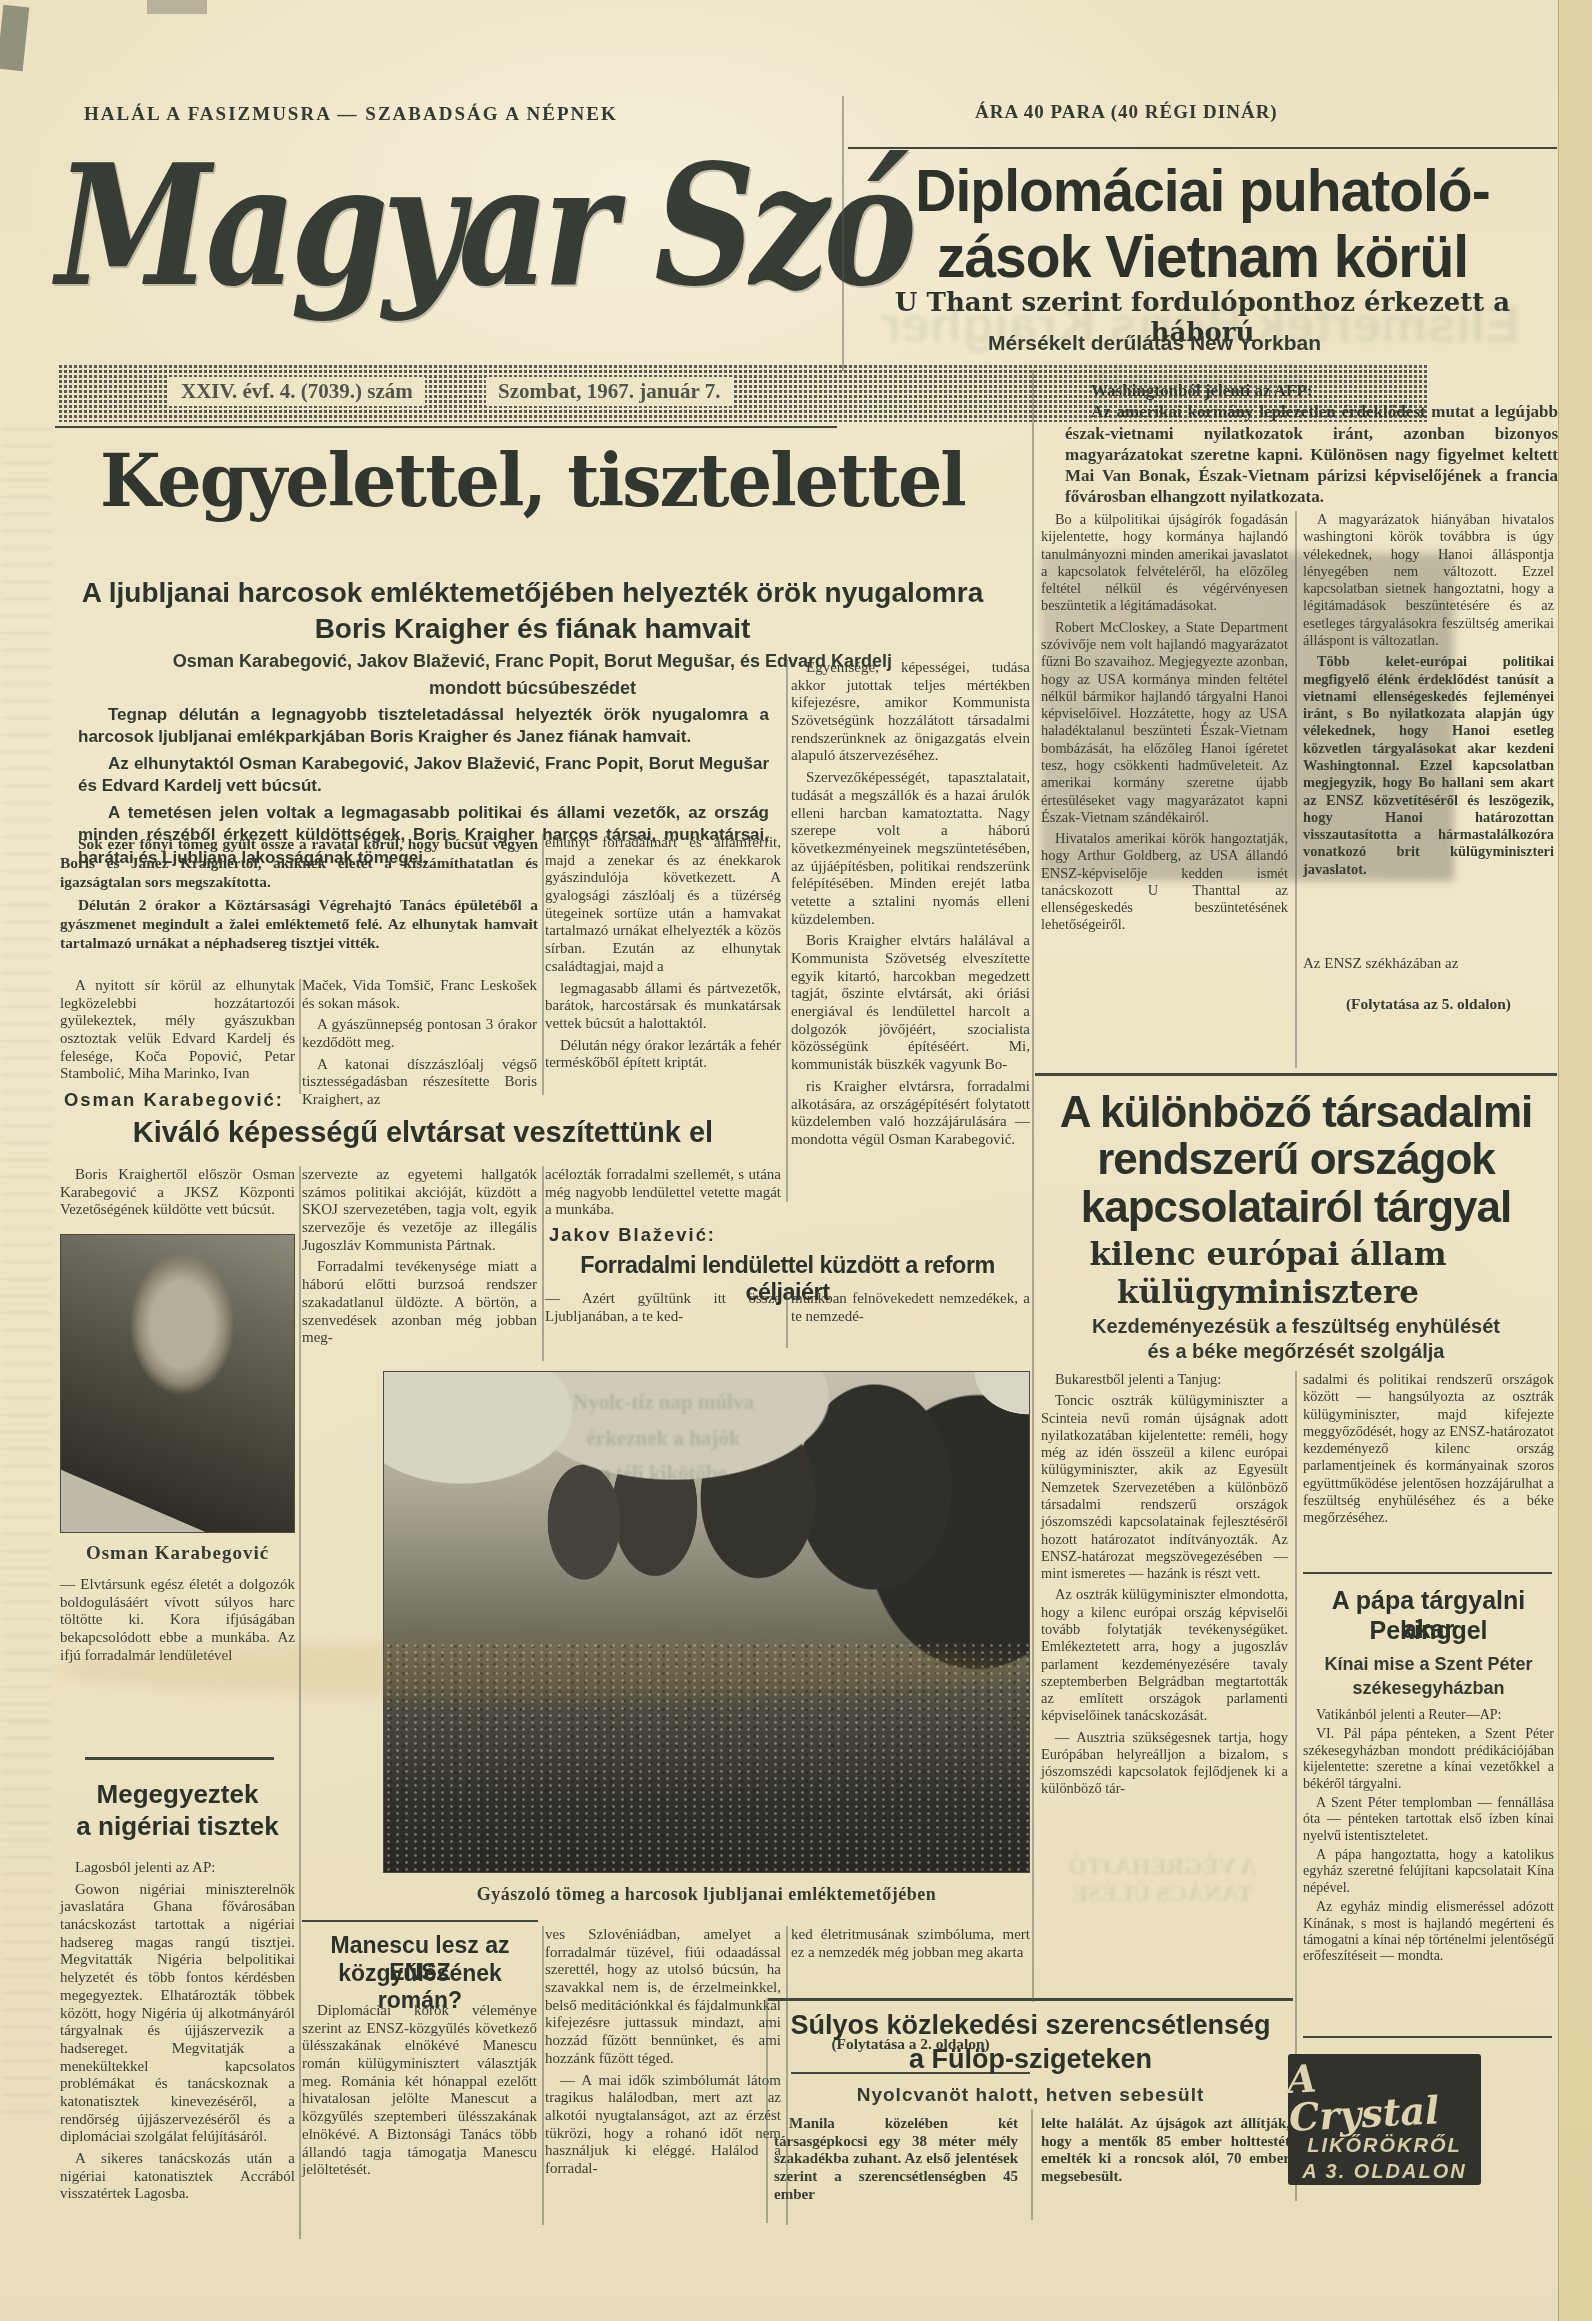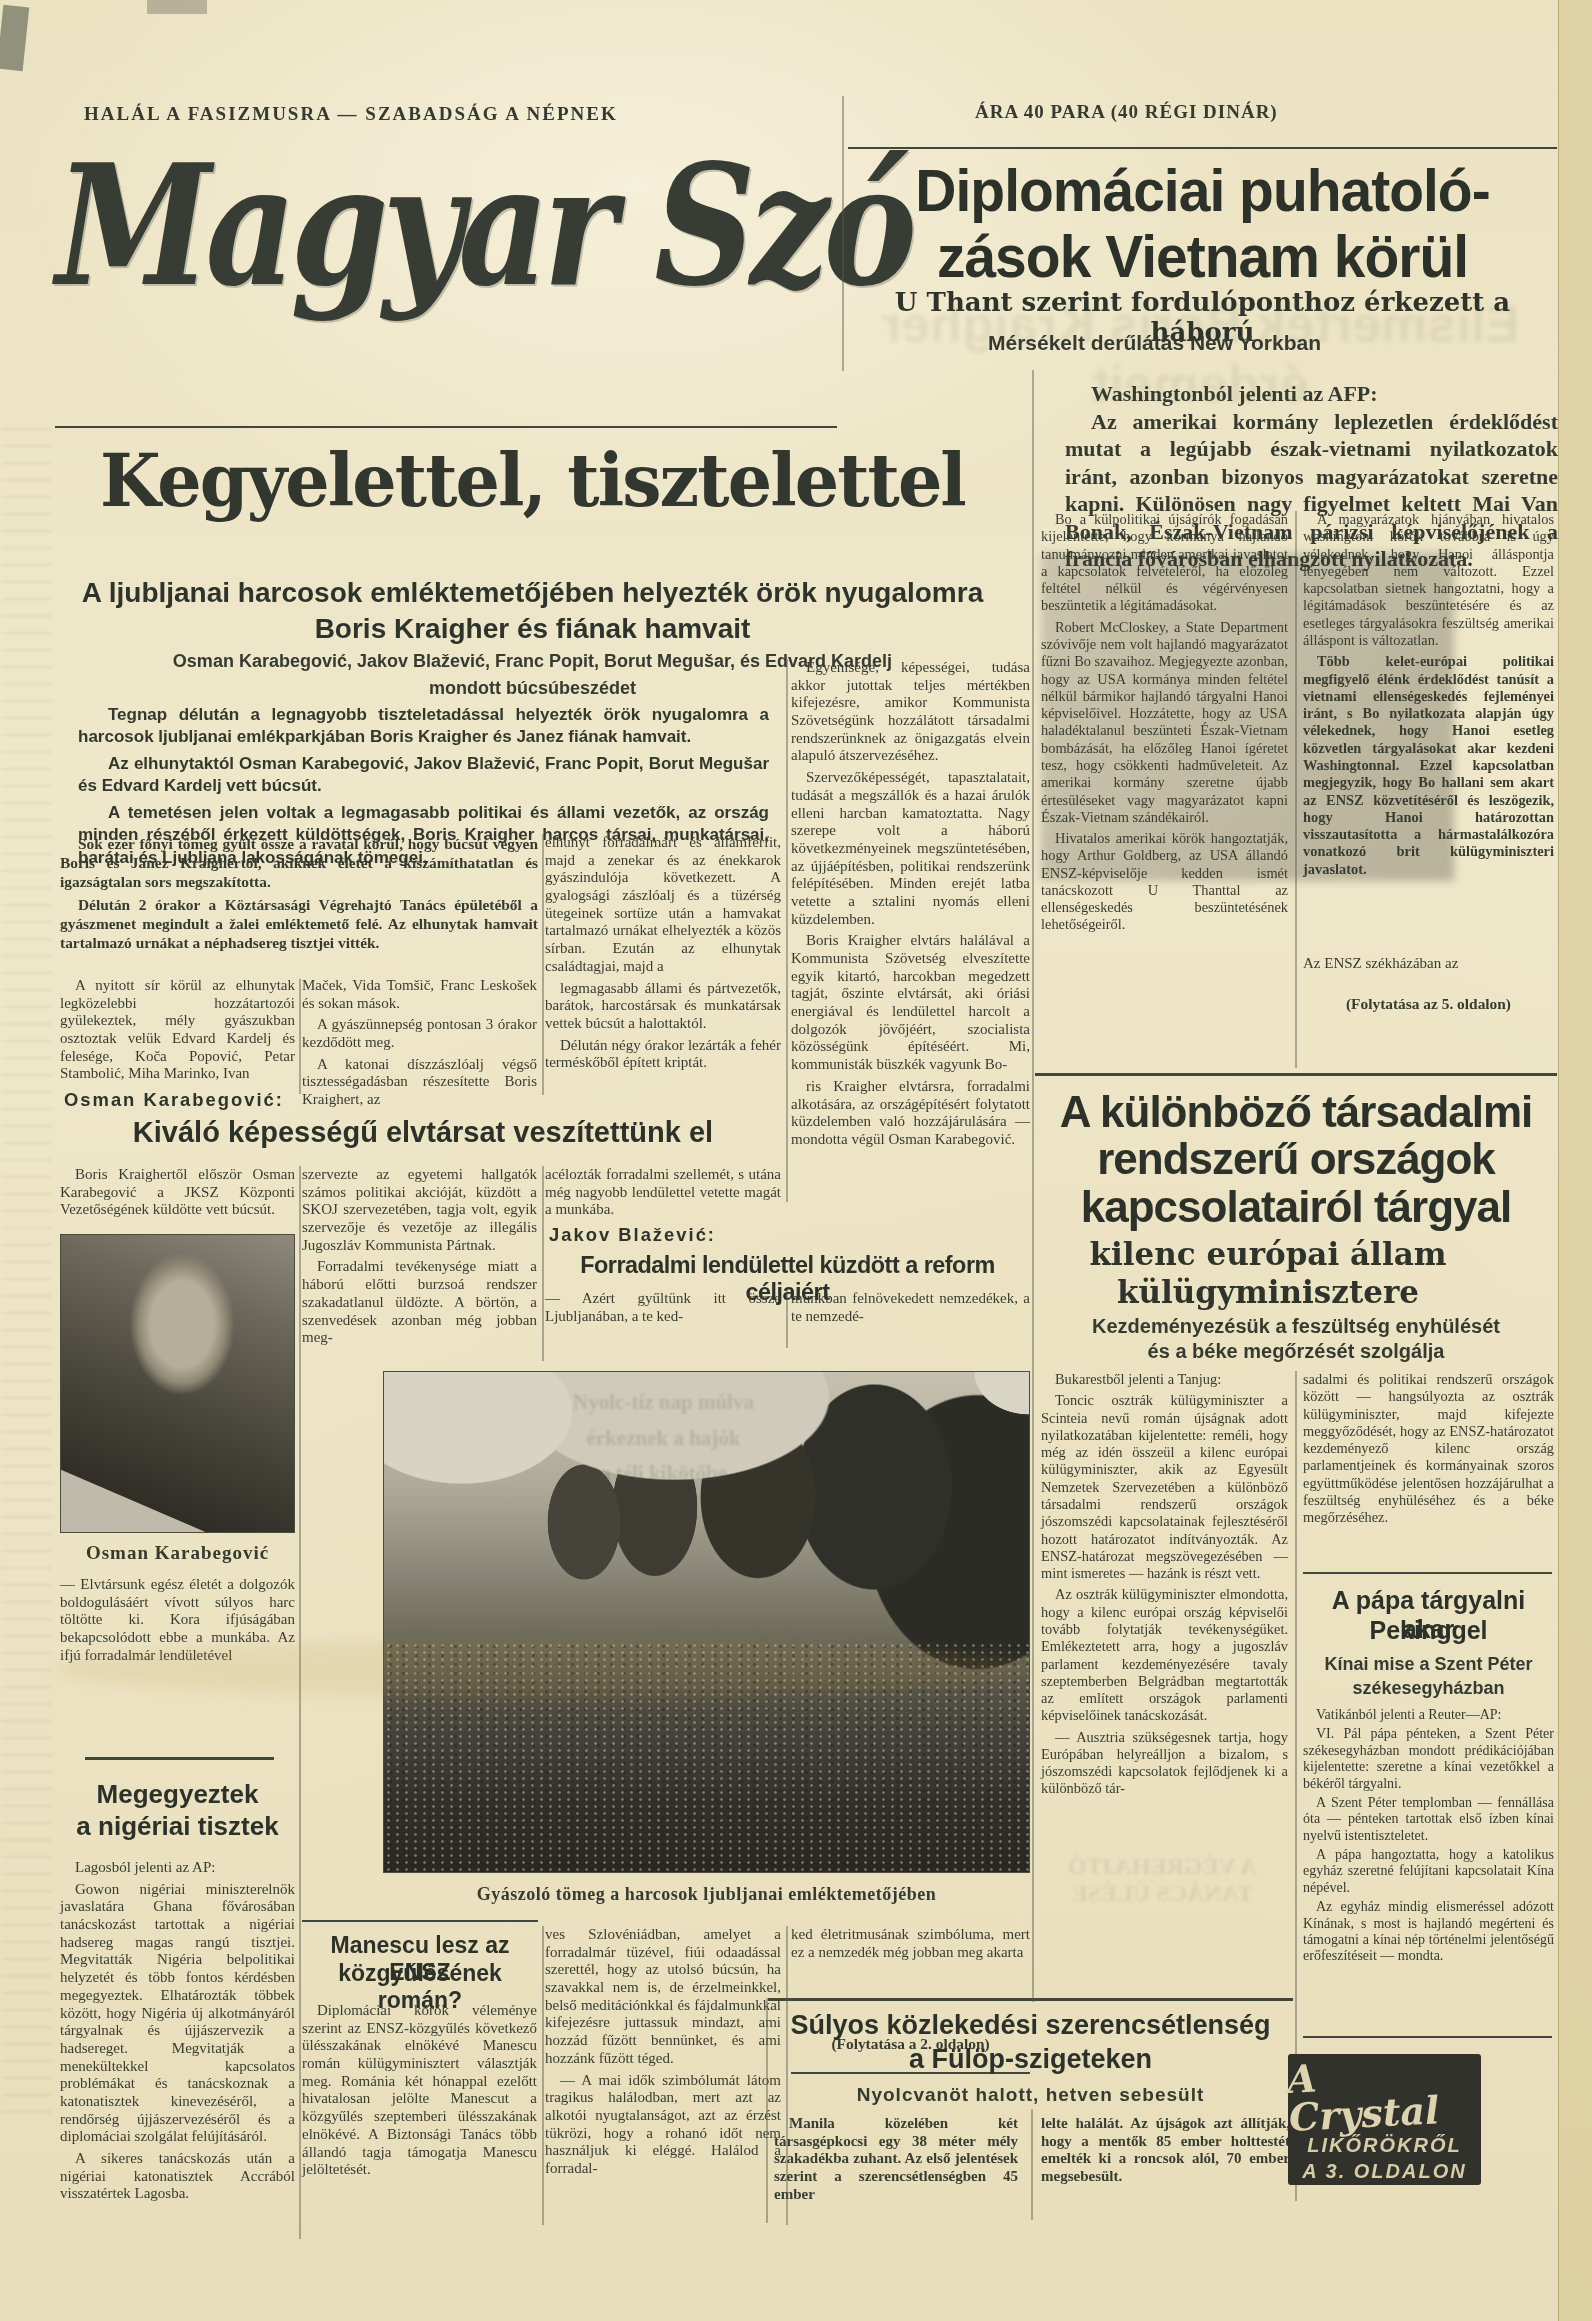--- a/index.html
+++ b/index.html
@@ -103,21 +103,21 @@
   #hr-manescu { left:302px; top:1920px; width:236px; height:2px; }
   .man-h { left:302px; width:236px; text-align:center; font-family:"Liberation Sans",sans-serif; font-weight:bold; font-size:23px; color:#2c322a; }
   #man-h1 { top:1932px; } #man-h2 { top:1960px; }
   #man-body { left:302px; top:2002px; width:235px; }
   #cont-a { left:545px; top:1926px; width:236px; }
   #cont-b { left:791px; top:1926px; width:239px; }
   #cont-fol { left:791px; top:2035px; width:239px; text-align:center; font-weight:bold; font-size:15.4px; }
   #hr-fol2 { left:791px; top:2072px; width:239px; height:2px; }
 
   
-  #side-intro { left:1065px; top:380px; width:493px; font-weight:bold; font-size:22px; line-height:1.25; }
+  #side-intro { left:1065px; top:380px; width:493px; font-weight:bold; font-size:17px; line-height:1.25; }
   #side-intro p { margin:0; text-indent:26px; }
   .side-col { font-size:14.4px; line-height:1.2; }
   .side-col p { margin:0 0 4px; text-indent:14px; }
   #viet-colL { left:1041px; top:511px; width:247px; }
   #viet-colR { left:1303px; top:511px; width:251px; }
   #viet-colR p:last-child { font-weight:bold; }
   #viet-tail { left:1303px; top:955px; width:251px; font-size:15px; }
   #viet-cont { left:1303px; top:995px; width:251px; text-align:center; font-weight:bold; font-size:15.4px; }
   #hr-nine { left:1035px; top:1073px; width:522px; height:3px; }
   .nine-h { left:1035px; width:522px; text-align:center; font-family:"Liberation Sans",sans-serif; font-weight:bold; font-size:44px; letter-spacing:-1px; color:#2c322a; }
@@ -173,20 +173,24 @@
   <div class="abs ghost" id="ghost-photo"></div>
   <div class="abs ghost" id="ghost-head">Elismerték Boris Kraigher érdemeit</div>
   <div class="abs ghost" id="ghost-margin"></div>
   <div class="abs" id="corner-ink"></div>
   <div class="abs" id="corner-ink2"></div>
   <div class="abs" id="right-edge"></div>
 
   <div class="abs" id="motto">HALÁL A FASIZMUSRA — SZABADSÁG A NÉPNEK</div>
   <div class="abs" id="price">ÁRA 40 PARA (40 RÉGI DINÁR)</div>
   <div class="abs" id="logo">Magyar Szó</div>
+  <div class="abs" id="band">
+    <span class="band-label" id="band-issue">XXIV. évf. 4. (7039.) szám</span>
+    <span class="band-label" id="band-date">Szombat, 1967. január 7.</span>
+  </div>
   <div class="vrule" style="left:842px;top:96px;height:275px;"></div>
 
   <div class="rule" id="viet-rule"></div>
   <div class="abs viet-h" id="viet-h1">Diplomáciai puhatoló-</div>
   <div class="abs viet-h" id="viet-h2">zások Vietnam körül</div>
   <div class="abs" id="viet-deck">U Thant szerint fordulóponthoz érkezett a háború</div>
   <div class="abs" id="viet-kicker">Mérsékelt derűlátás New Yorkban</div>
 
   <div class="rule" id="hr-left-top"></div>
   <div class="abs" id="f-headline">Kegyelettel, tisztelettel</div>

